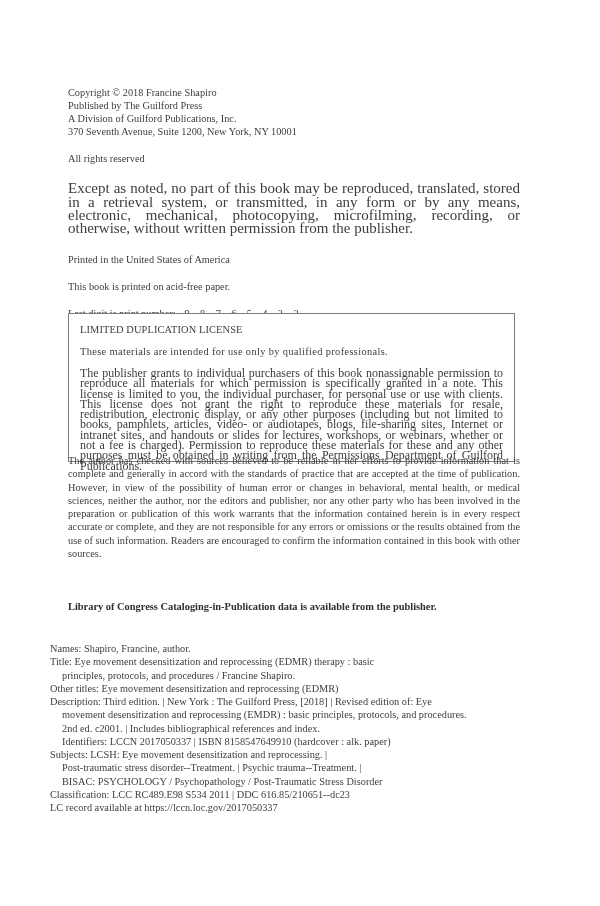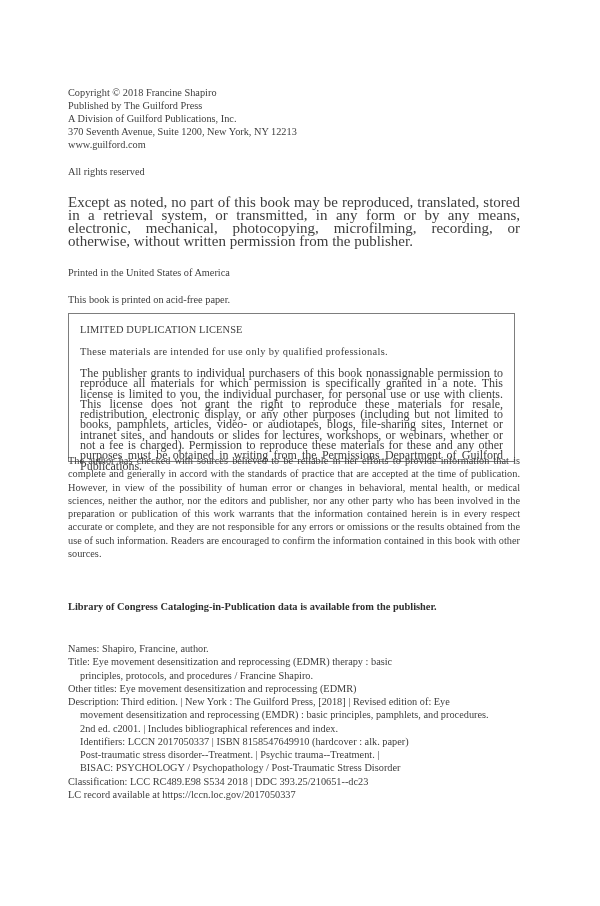--- a/index.html
+++ b/index.html
@@ -114,43 +114,42 @@
     width: 460px;
     font-size: 10.4px;
     line-height: 13px;
     font-weight: bold;
     color: #2f2f2f;
   }
 
   
   .cip {
     position: absolute;
-    left: 68px;
+    left: 50px;
     top: 642px;
     width: 470px;
     font-size: 10.3px;
     line-height: 13.25px;
     color: #3d3d3d;
   }
   .cip .line { white-space: pre-wrap; }
   .cip .indent1 { padding-left: 12px; }
 </style>
 </head>
 <body>
 
 <div class="page">
 
   <div class="content">
 
     <div class="block">
       <div class="line">Copyright © 2018 Francine Shapiro</div>
       <div class="line">Published by The Guilford Press</div>
       <div class="line">A Division of Guilford Publications, Inc.</div>
-      <div class="line">370 Seventh Avenue, Suite 1200, New York, NY 12213</div>
-      <div class="line">www.guilford.com</div>
+      <div class="line">370 Seventh Avenue, Suite 1200, New York, NY 10001</div>
     </div>
 
     <div class="gap-md"></div>
 
     <div class="block">All rights reserved</div>
 
     <div class="gap-lg"></div>
 
     <div class="justified">Except as noted, no part of this book may be reproduced, translated, stored in a retrieval system, or transmitted, in any form or by any means, electronic, mechanical, photocopying, microfilming, recording, or otherwise, without written permission from the publisher.</div>
 
@@ -177,22 +176,23 @@
   <div class="disclaimer">The author has checked with sources believed to be reliable in her efforts to provide information that is complete and generally in accord with the standards of practice that are accepted at the time of publication. However, in view of the possibility of human error or changes in behavioral, mental health, or medical sciences, neither the author, nor the editors and publisher, nor any other party who has been involved in the preparation or publication of this work warrants that the information contained herein is in every respect accurate or complete, and they are not responsible for any errors or omissions or the results obtained from the use of such information. Readers are encouraged to confirm the information contained in this book with other sources.</div>
 
   <div class="lc-heading">Library of Congress Cataloging-in-Publication data is available from the publisher.</div>
 
   <div class="cip">
       <div class="line">Names: Shapiro, Francine, author.</div>
       <div class="line">Title: Eye movement desensitization and reprocessing (EDMR) therapy : basic</div>
       <div class="line indent1">principles, protocols, and procedures / Francine Shapiro.</div>
       <div class="line">Other titles: Eye movement desensitization and reprocessing (EDMR)</div>
       <div class="line">Description: Third edition. | New York : The Guilford Press, [2018] | Revised edition of: Eye</div>
-      <div class="line indent1">movement desensitization and reprocessing (EMDR) : basic principles, pamphlets, and procedures.</div>
+      <div class="line indent1">movement desensitization and reprocessing (EMDR) : basic principles, protocols, and procedures.</div>
       <div class="line indent1">2nd ed. c2001. | Includes bibliographical references and index.</div>
       <div class="line indent1">Identifiers: LCCN 2017050337 | ISBN 8158547649910 (hardcover : alk. paper)</div>
+      <div class="line">Subjects: LCSH: Eye movement desensitization and reprocessing. |</div>
       <div class="line indent1">Post-traumatic stress disorder--Treatment. | Psychic trauma--Treatment. |</div>
       <div class="line indent1">BISAC: PSYCHOLOGY / Psychopathology / Post-Traumatic Stress Disorder</div>
-      <div class="line">Classification: LCC RC489.E98 S534 2018 | DDC 393.25/210651--dc23</div>
+      <div class="line">Classification: LCC RC489.E98 S534 2011 | DDC 616.85/210651--dc23</div>
       <div class="line">LC record available at https://lccn.loc.gov/2017050337</div>
     </div>
 
 </div>
 
 </body></html>

